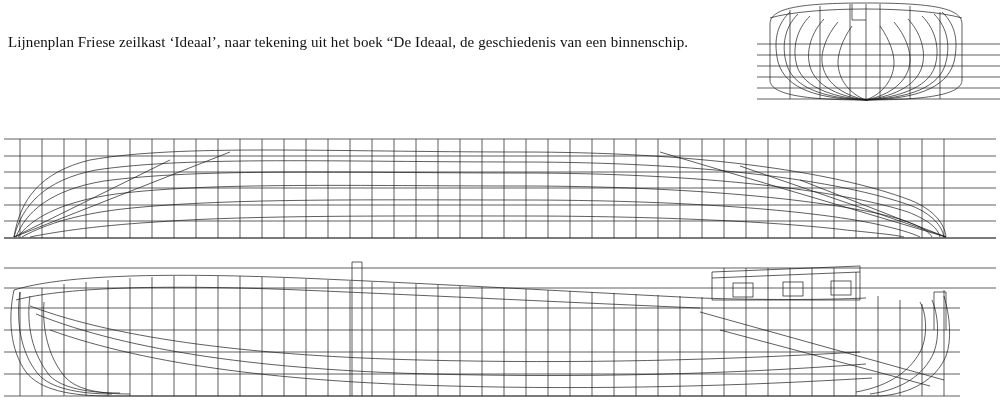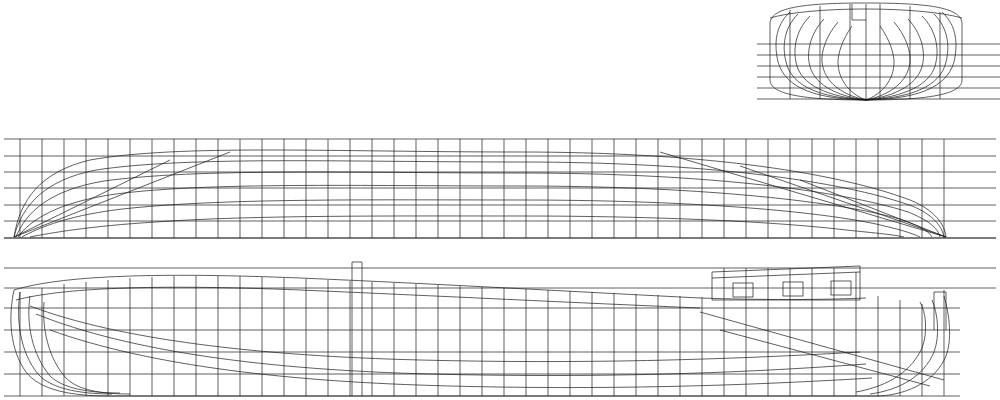--- a/index.html
+++ b/index.html
@@ -34,20 +34,21 @@
   }
   .plan svg {
     display: block;
   }
 </style>
 </head>
 <body>
 
 <div id="page">
 
+  <div class="caption">Lijnenplan Friese zeilkast ‘Ideaal’, naar tekening uit het boek “De Ideaal, de geschiedenis van een binnenschip.</div>
 
   <div class="plan">
     <svg viewBox="0 0 1000 400" width="1000" height="400" xmlns="http://www.w3.org/2000/svg">
 
       <g stroke="#1a1a1a" fill="none" stroke-width="0.7">
 
         <g>
           <line x1="757" y1="44" x2="1000" y2="44"></line>
           <line x1="757" y1="55" x2="1000" y2="55"></line>
           <line x1="757" y1="66" x2="1000" y2="66"></line>

